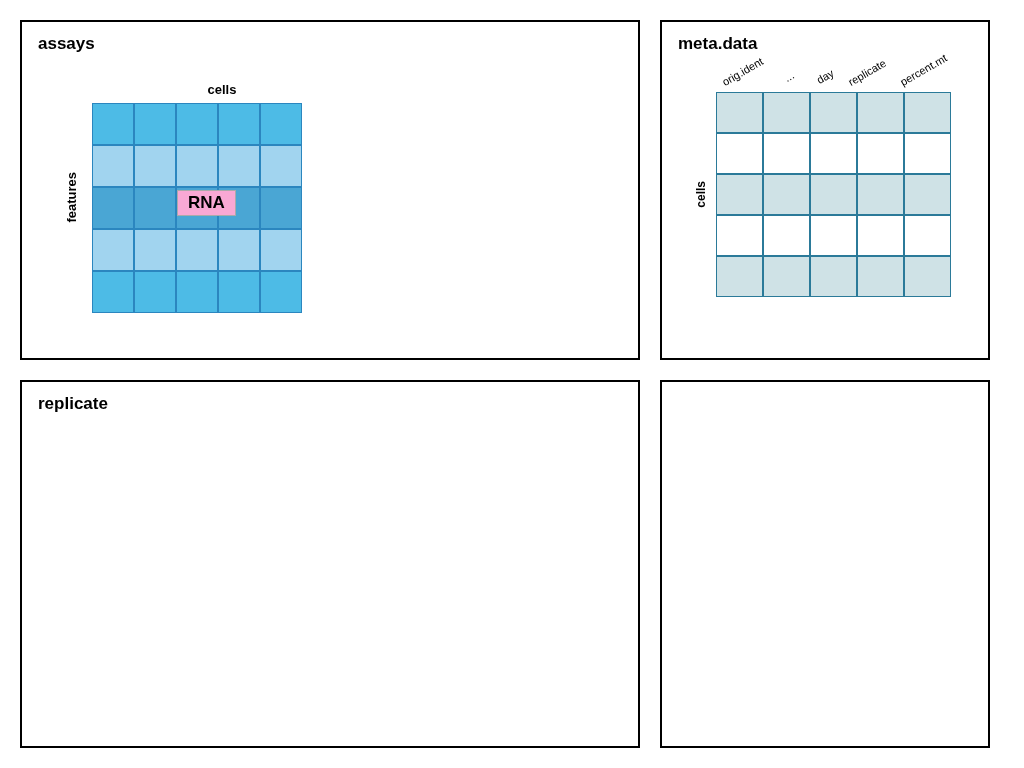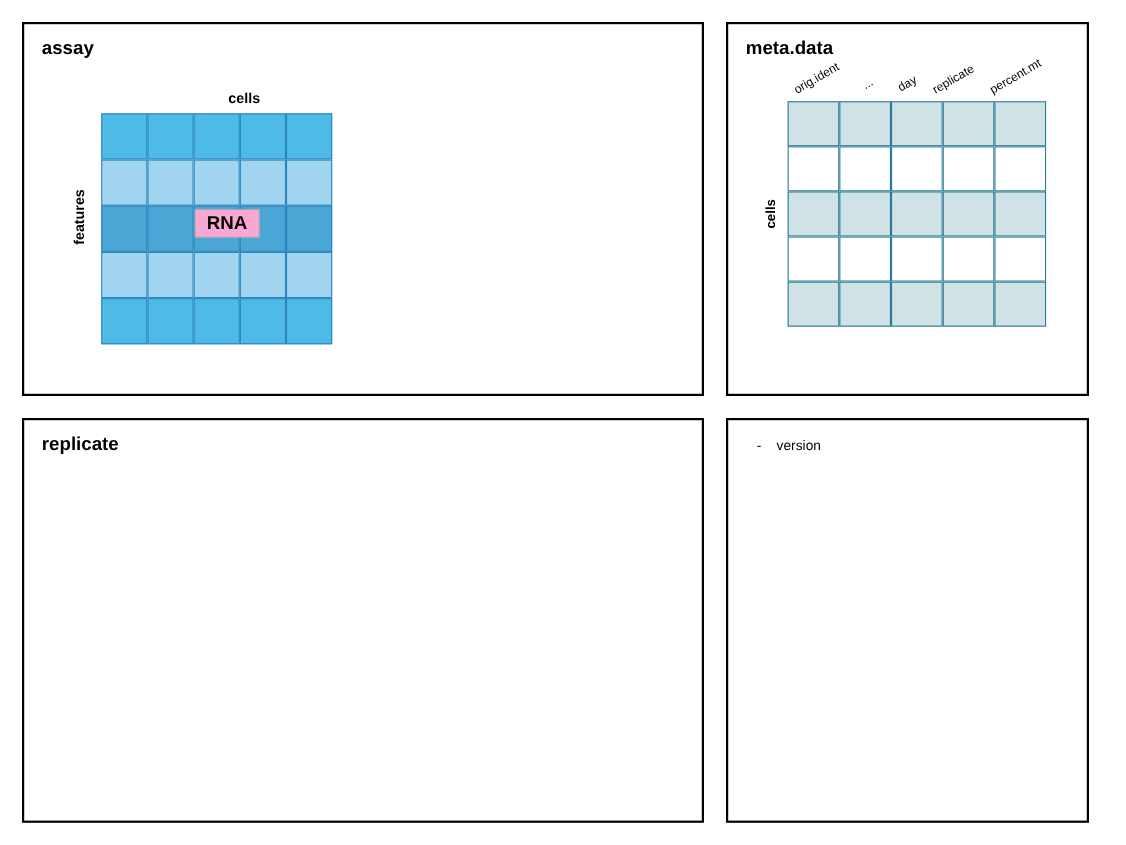--- a/index.html
+++ b/index.html
@@ -139,21 +139,21 @@
   .slots-list li::before {
     content: "-";
     display: inline-block;
     width: 18px;
   }
 </style>
 </head>
 <body>
 
 <div class="panel">
-  <div class="panel-title">assay</div>
+  <div class="panel-title">assays</div>
 
   <div class="assays-wrap">
     <div class="assays-top-label">cells</div>
     <div class="assays-left-label">
       <span>features</span>
     </div>
     <div class="assays-grid">
       <div class="cell shade-d"></div>
         <div class="cell shade-d"></div>
         <div class="cell shade-d"></div>
@@ -207,15 +207,14 @@
     </div>
   </div>
 </div>
 
 <div class="panel">
   <div class="panel-title">replicate</div>
 </div>
 
 <div class="panel">
   <ul class="slots-list">
-    <li>version</li>
   </ul>
 </div>
 
 </body></html>

